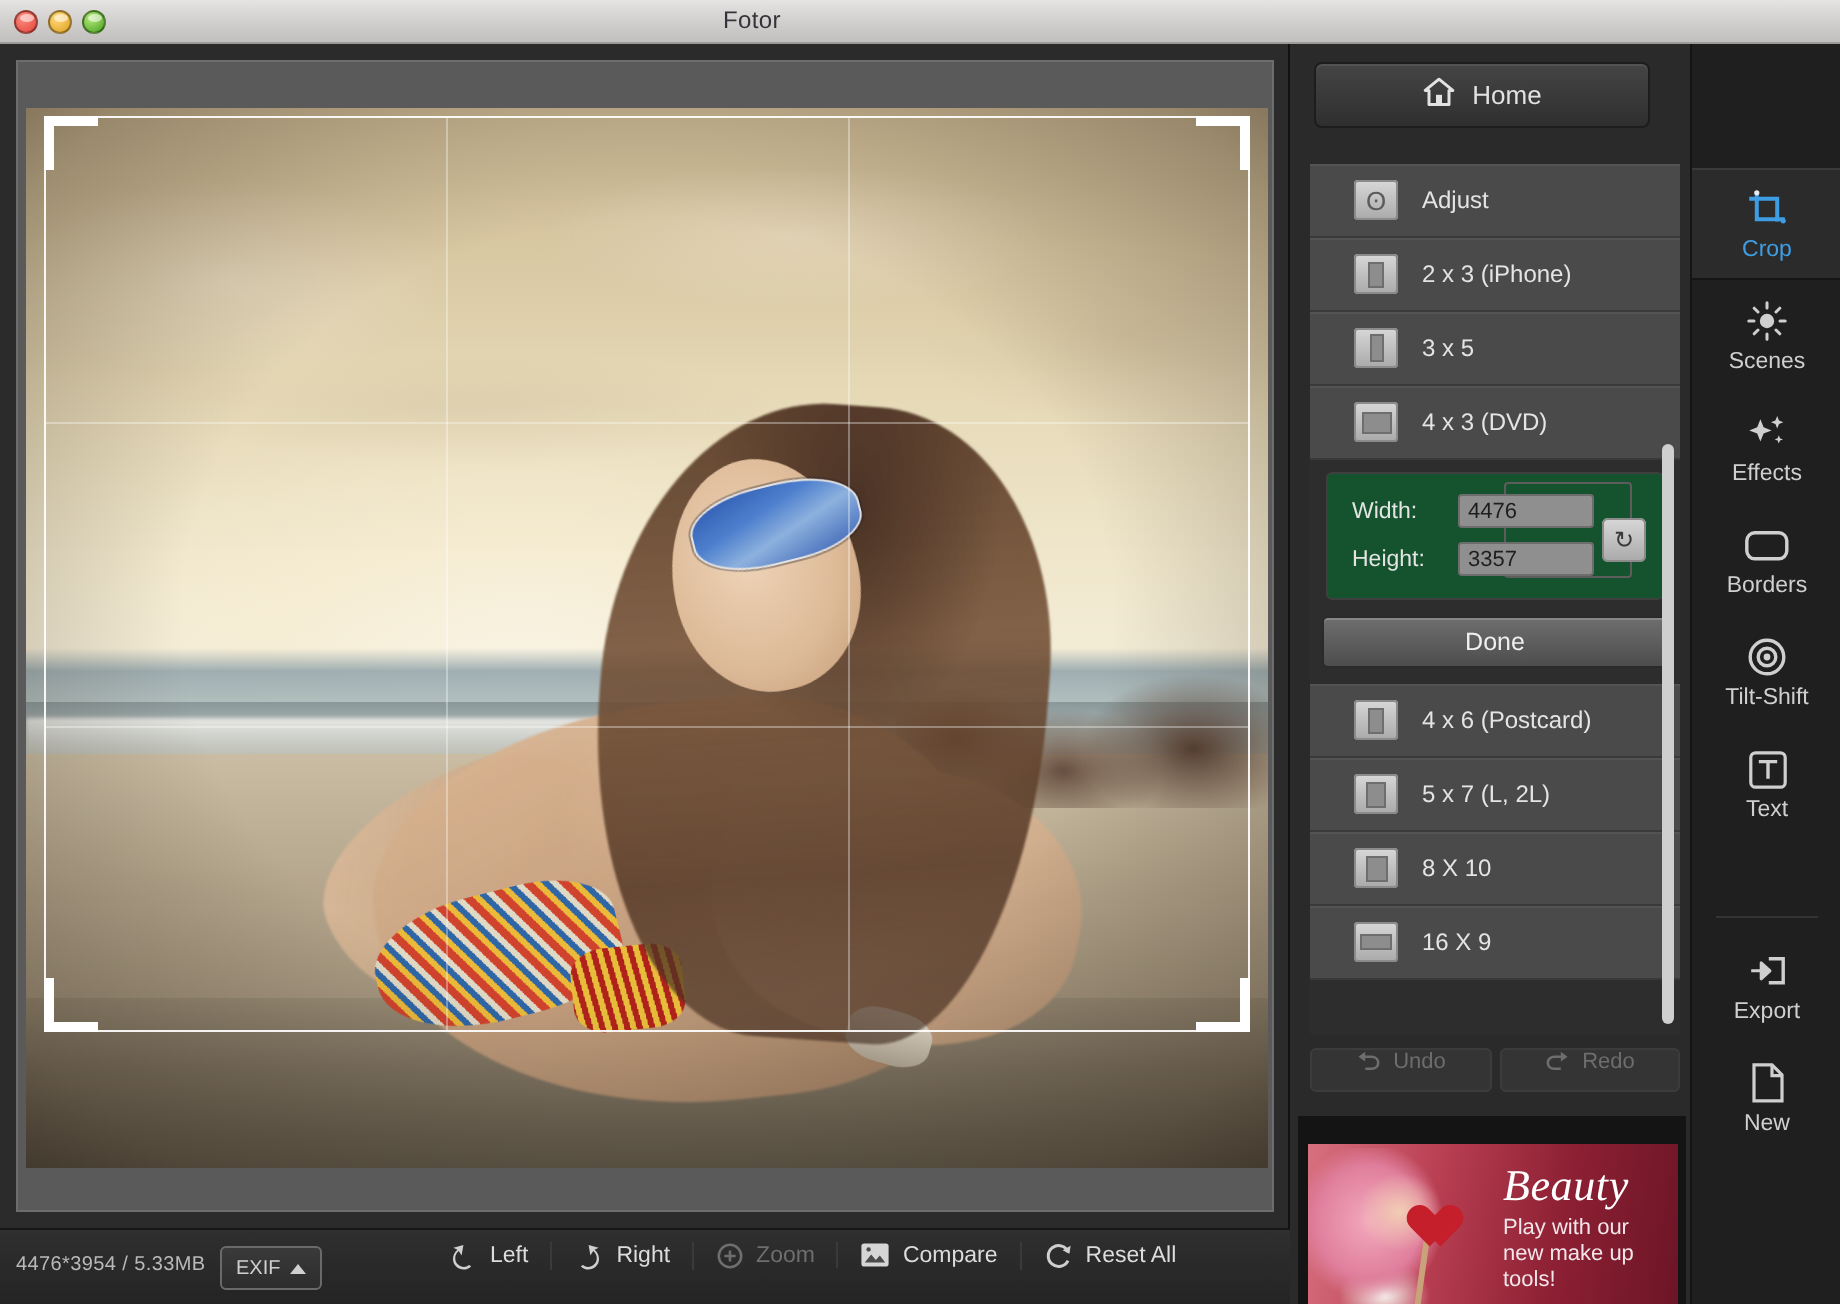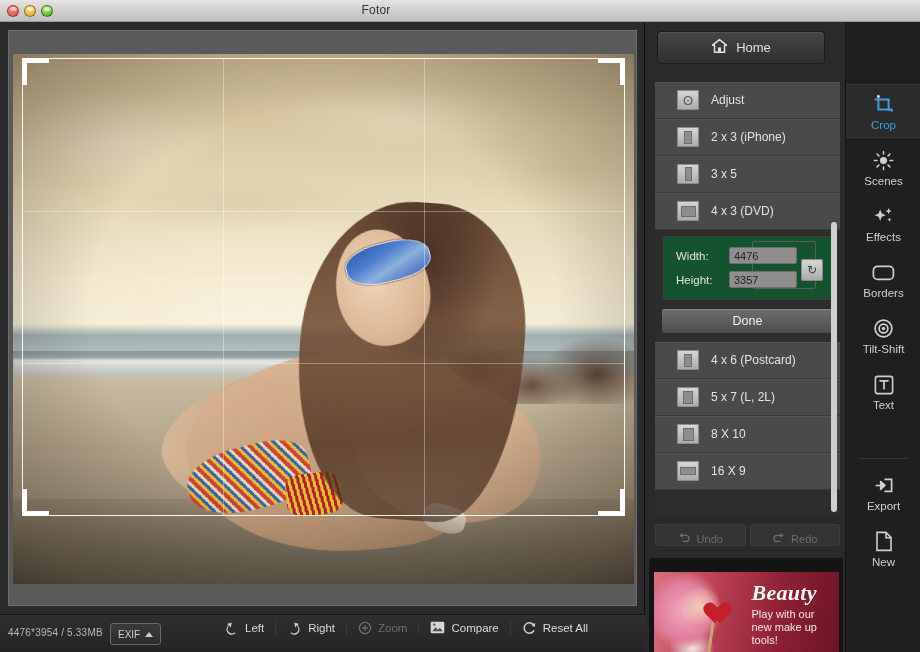--- a/index.html
+++ b/index.html
@@ -162,39 +162,39 @@
   .donebtn{margin:0 auto;width:171px;height:24px;border-radius:3px;
     background:linear-gradient(180deg,#6e6e6e,#4d4d4d);border:1px solid #2a2a2a;
     box-shadow:inset 0 1px 0 rgba(255,255,255,.18);
     display:flex;align-items:center;justify-content:center;font-size:12.5px;color:#f0f0f0;}
 
   .scrollbar{position:absolute;left:186px;top:200px;width:6px;height:290px;
     background:#cfcfcf;border-radius:3px;}
 
   .urbar{position:absolute;left:10px;top:502px;width:185px;height:22px;display:flex;gap:4px;}
   .urbtn{flex:1;border:1px solid #3c3c3c;border-radius:3px;background:#343434;
-    display:flex;align-items:flex-end;justify-content:center;gap:6px;font-size:11px;color:#6d6d6d;}
+    display:flex;align-items:flex-start;justify-content:center;gap:6px;font-size:11px;color:#6d6d6d;}
 
   .ad{position:absolute;left:4px;top:536px;width:194px;height:110px;
     background:#141414;display:flex;align-items:center;justify-content:center;}
   .adinner{position:relative;width:185px;height:82px;overflow:hidden;
     background:linear-gradient(100deg,#d7717f 0%,#b93f52 34%,#8c1f33 68%,#6b1526 100%);}
   .adface{position:absolute;left:-6px;top:2px;width:96px;height:80px;
     background:
       radial-gradient(ellipse 30% 34% at 54% 40%, #f2ceb4 0%, rgba(242,206,180,0) 72%),
       radial-gradient(ellipse 46% 58% at 38% 46%, #f2a8bd 0%, #e07f9d 60%, rgba(224,127,157,0) 85%),
       radial-gradient(ellipse 34% 30% at 46% 92%, #f6f2ee 0%, rgba(246,242,238,0) 70%);}
   .adheart{position:absolute;left:46px;top:22px;width:24px;height:22px;}
   .adheart::before,.adheart::after{content:"";position:absolute;top:0;width:13px;height:20px;
     background:#c41f2a;border-radius:13px 13px 0 0;}
   .adheart::before{left:11px;transform:rotate(45deg);transform-origin:0 100%;}
   .adheart::after{left:11px;transform:rotate(-45deg);transform-origin:100% 100%;}
   .adstick{position:absolute;left:56px;top:40px;width:3px;height:42px;background:#caa27a;transform:rotate(8deg);}
   .adtitle{position:absolute;left:98px;top:8px;font-family:"Liberation Serif","DejaVu Serif",serif;
-    font-style:italic;font-weight:700;font-size:22px;color:#fff;letter-spacing:.3px;}
+    font-style:italic;font-weight:400;font-size:22px;color:#fff;letter-spacing:.3px;}
   .adsub{position:absolute;left:98px;top:36px;width:84px;font-size:11px;color:#f3e6ea;line-height:13px;}
 
   
   .rail{position:absolute;left:200px;top:0;width:75px;height:630px;
     background:#1f1f1f;border-left:1px solid #141414;box-sizing:border-box;}
   .rtab{position:relative;height:56px;display:flex;flex-direction:column;align-items:center;
     justify-content:center;gap:3px;color:#cfcfcf;font-size:11.5px;}
   .rtab .ico{height:22px;display:flex;align-items:center;justify-content:center;}
   .rtab.active{background:#2b2b2b;color:#3f9de3;
     box-shadow:inset 0 1px 0 #3a3a3a, inset 0 -1px 0 #151515;}

